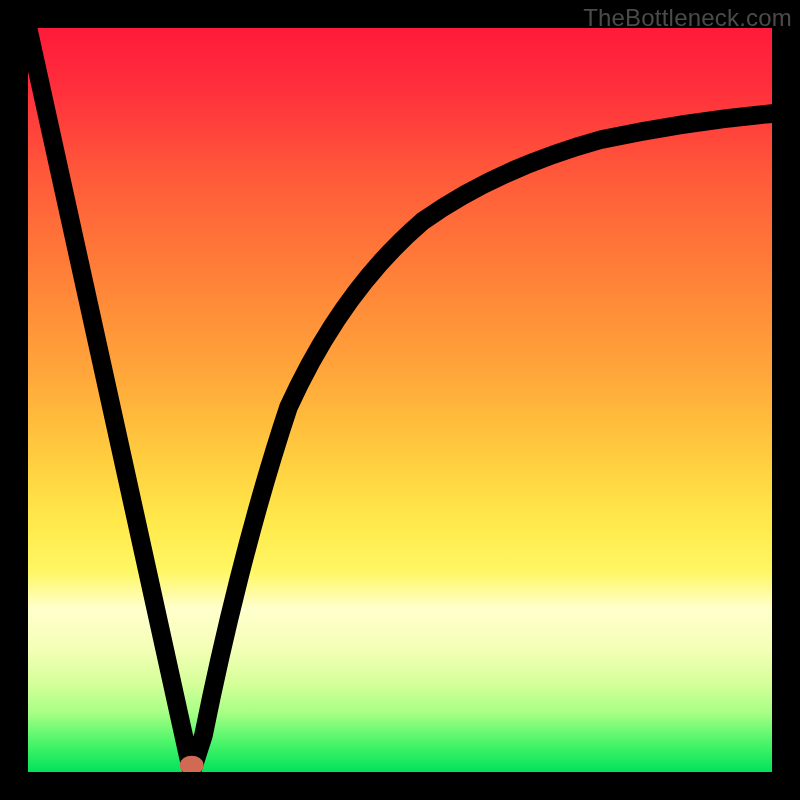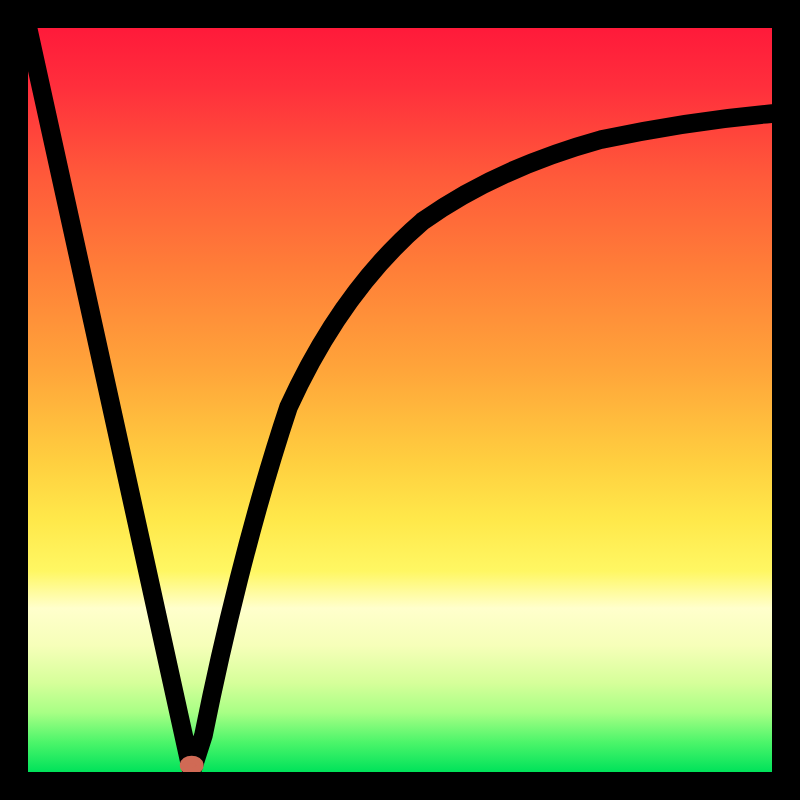--- a/index.html
+++ b/index.html
@@ -68,20 +68,21 @@
   }
   .marker {
     fill: #d06a55;
     stroke: #d06a55;
   }
 </style>
 </head>
 <body>
 
 <div class="frame">
+  <div class="watermark">TheBottleneck.com</div>
 
   <div class="plot">
     <svg class="curve" viewBox="0 0 100 100" preserveAspectRatio="none">
       <path d="M 0 0
                L 22 100
                L 23.6 95
                C 26 83, 30 66, 35 51
                C 40 40, 46 32, 53 26
                C 60 21, 68 17.5, 77 15
                C 85 13.3, 92 12.2, 100 11.5"></path>

